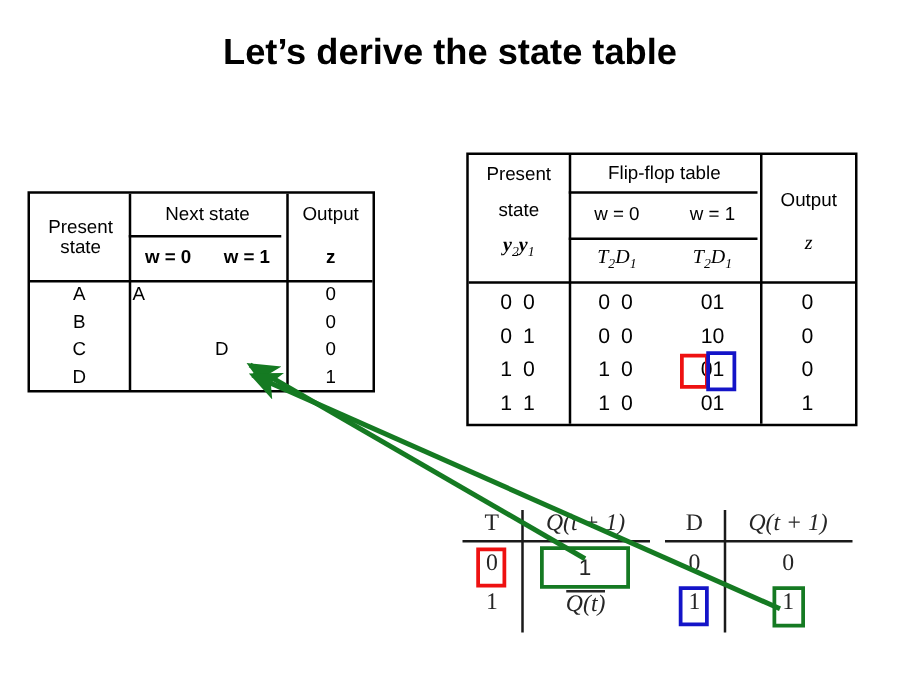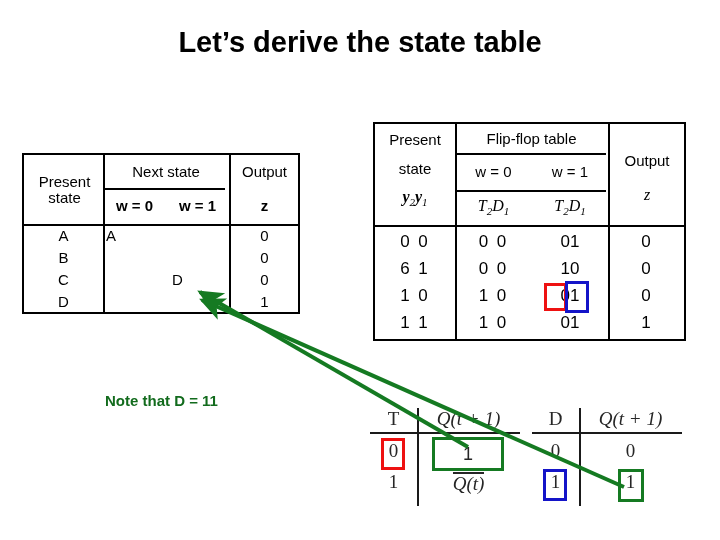--- a/index.html
+++ b/index.html
@@ -306,21 +306,21 @@
       <span>Output</span>
     </div>
     <div class="cellbox lbl" style="left:233px; top:58px; width:78px; height:26px;">
       <span style="font-style:italic; font-family:'Liberation Serif',serif; font-size:16px;">z</span>
     </div>
 
     <div class="cellbox data" style="left:0px; top:104px; width:80px; height:27px;">
       <span>0 0</span>
       </div>
     <div class="cellbox data" style="left:0px; top:131px; width:80px; height:27px;">
-      <span>6 1</span>
+      <span>0 1</span>
       </div>
     <div class="cellbox data" style="left:0px; top:158px; width:80px; height:27px;">
       <span>1 0</span>
       </div>
     <div class="cellbox data" style="left:0px; top:185px; width:80px; height:27px;">
       <span>1 1</span>
       </div>
 
     <div class="cellbox data" style="left:80px; top:104px; width:77px; height:27px;">
       <span>0 0</span>
@@ -358,21 +358,20 @@
       <span>0</span>
       </div>
     <div class="cellbox data" style="left:233px; top:185px; width:78px; height:27px;">
       <span>1</span>
       </div>
 
     <div class="hl hl-red" style="left:169px; top:159px; width:23px; height:28px;"></div>
     <div class="hl hl-blue" style="left:190px; top:157px; width:24px; height:32px;"></div>
   </div>
 
-  <div id="note-text">Note that D = 11</div>
 
   <div class="reftbl" id="t-ref-table" style="left:370px; top:408px; width:150px; height:98px;">
     <div class="rv" style="left:47px; top:0px; height:98px;"></div>
     <div class="rh" style="left:0px; top:24px; width:150px;"></div>
 
     <div class="rcell rhead" style="left:0px; top:-2px; width:47px; height:26px;">
       <span>T</span>
     </div>
     <div class="rcell rhead" style="left:47px; top:-2px; width:103px; height:26px;">
       <span class="ital">Q(t + 1)</span>

